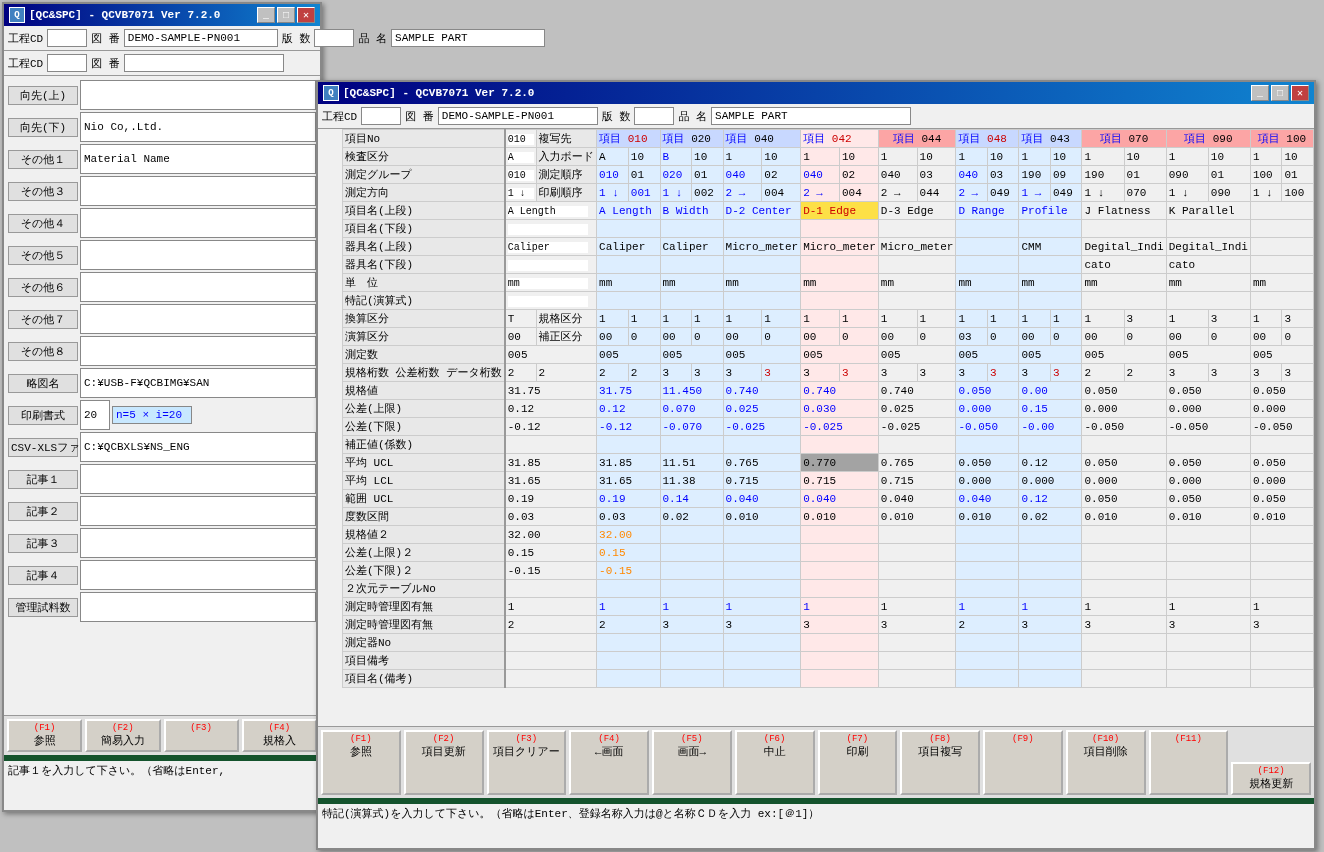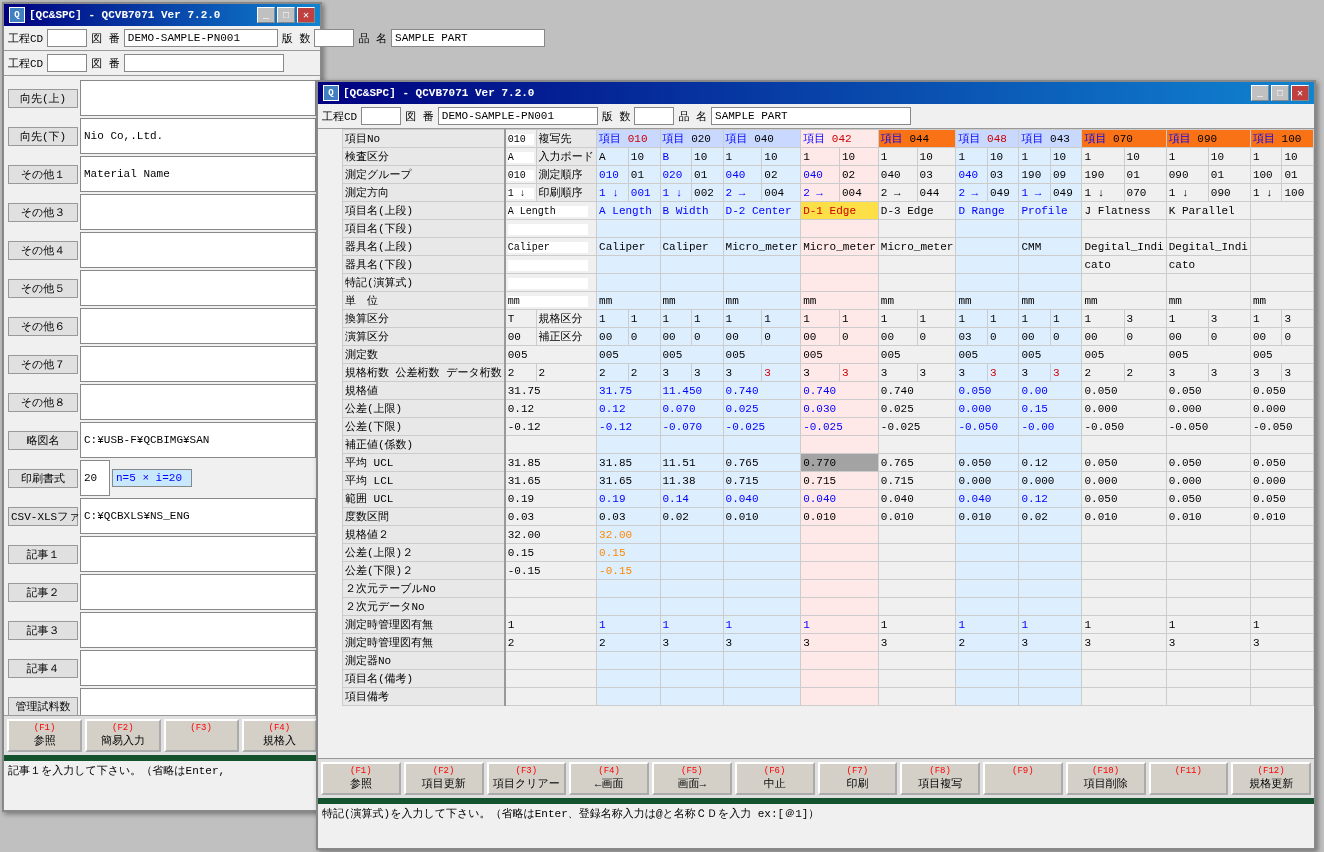--- a/index.html
+++ b/index.html
@@ -118,23 +118,23 @@
       padding: 1px 2px;
       border: 1px solid #999;
       text-align: center;
       white-space: nowrap;
     }
 
     .sidebar-value {
       flex: 1;
       background: white;
       border: 1px solid #888;
-      padding: 17px 3px;
+      padding: 10px 3px;
       font-size: 11px;
-      height: 22px;
+      height: 30px;
       min-width: 0;
     }
 
     .sidebar-value.small-box {
       width: 30px;
       flex: none;
     }
 
     .function-bar {
       display: flex;
@@ -196,23 +196,23 @@
     .data-table .row-label {
       background: #e8e8e8;
       min-width: 90px;
       font-weight: normal;
       color: #000;
       text-align: left;
       border-right: 2px solid #999;
     }
 
     .data-table .col-item {
-      background: #f97316;
+      background: #fca5a5;
       min-width: 20px;
-      text-align: left;
+      text-align: center;
     }
 
     .cell-input {
       background: white;
       border: none;
       width: 100%;
       font-size: 10px;
       padding: 0;
     }
     .col-item-blue { background: #c8d8ff; color: #0000ff; }
@@ -590,47 +590,47 @@
           <td style="background:#ffe8e8;" colspan="2"></td>
           <td colspan="2"></td>
           <td style="background:#ddeeff;" colspan="2"></td>
           <td style="background:#ddeeff;" colspan="2"></td>
           <td colspan="2">cato</td>
           <td colspan="2">cato</td>
           <td colspan="2"></td>
         </tr>
 
         <tr>
-          <td class="row-label">特記(演算式)</td>
-          <td colspan="2"><input class="cell-input" style="width: 80px;" value=""></td>
-          <td style="background:#ddeeff;" colspan="2"></td>
-          <td style="background:#ddeeff;" colspan="2"></td>
-          <td style="background:#ddeeff;" colspan="2"></td>
-          <td style="background:#ffe8e8;" colspan="2"></td>
-          <td colspan="2"></td>
-          <td style="background:#ddeeff;" colspan="2"></td>
-          <td style="background:#ddeeff;" colspan="2"></td>
-          <td colspan="2"></td>
-          <td colspan="2"></td>
-          <td colspan="2"></td>
-        </tr>
-
-        <tr>
           <td class="row-label">単　位</td>
           <td colspan="2"><input class="cell-input" style="width: 80px;" value="mm"></td>
           <td style="background:#ddeeff;" colspan="2">mm</td>
           <td style="background:#ddeeff;" colspan="2">mm</td>
           <td style="background:#ddeeff;" colspan="2">mm</td>
           <td style="background:#ffe8e8;" colspan="2">mm</td>
           <td colspan="2">mm</td>
           <td style="background:#ddeeff;" colspan="2">mm</td>
           <td style="background:#ddeeff;" colspan="2">mm</td>
           <td colspan="2">mm</td>
           <td colspan="2">mm</td>
           <td colspan="2">mm</td>
+        </tr>
+
+        <tr>
+          <td class="row-label">特記(演算式)</td>
+          <td colspan="2"><input class="cell-input" style="width: 80px;" value=""></td>
+          <td style="background:#ddeeff;" colspan="2"></td>
+          <td style="background:#ddeeff;" colspan="2"></td>
+          <td style="background:#ddeeff;" colspan="2"></td>
+          <td style="background:#ffe8e8;" colspan="2"></td>
+          <td colspan="2"></td>
+          <td style="background:#ddeeff;" colspan="2"></td>
+          <td style="background:#ddeeff;" colspan="2"></td>
+          <td colspan="2"></td>
+          <td colspan="2"></td>
+          <td colspan="2"></td>
         </tr>
 
         <tr>
           <td class="row-label">換算区分</td>
           <td>T</td>
             <td>規格区分</td>
           <td style="background:#ddeeff;">1</td>
             <td style="background:#ddeeff;">1</td>
           <td style="background:#ddeeff;">1</td>
             <td style="background:#ddeeff;">1</td>
@@ -892,34 +892,20 @@
           <td style="background:#ddeeff;" colspan="2"></td>
           <td style="background:#ffe8e8;" colspan="2"></td>
           <td colspan="2"></td>
           <td style="background:#ddeeff;" colspan="2"></td>
           <td style="background:#ddeeff;" colspan="2"></td>
           <td colspan="2"></td>
           <td colspan="2"></td>
           <td colspan="2"></td>
         </tr>
 
-        <tr>
-          <td class="row-label">２次元データNo</td>
-          <td colspan="2"></td>
-          <td style="background:#ddeeff;" colspan="2"></td>
-          <td style="background:#ddeeff;" colspan="2"></td>
-          <td style="background:#ddeeff;" colspan="2"></td>
-          <td style="background:#ffe8e8;" colspan="2"></td>
-          <td colspan="2"></td>
-          <td style="background:#ddeeff;" colspan="2"></td>
-          <td style="background:#ddeeff;" colspan="2"></td>
-          <td colspan="2"></td>
-          <td colspan="2"></td>
-          <td colspan="2"></td>
-        </tr>
 
         <tr>
           <td class="row-label">測定時管理図有無</td>
           <td colspan="2">1</td>
           <td style="background:#ddeeff; color:blue;" colspan="2">1</td>
           <td style="background:#ddeeff; color:blue;" colspan="2">1</td>
           <td style="background:#ddeeff; color:blue;" colspan="2">1</td>
           <td style="background:#ffe8e8; color:blue;" colspan="2">1</td>
           <td colspan="2">1</td>
           <td style="background:#ddeeff; color:blue;" colspan="2">1</td>
@@ -953,36 +939,36 @@
           <td style="background:#ffe8e8;" colspan="2"></td>
           <td colspan="2"></td>
           <td style="background:#ddeeff;" colspan="2"></td>
           <td style="background:#ddeeff;" colspan="2"></td>
           <td colspan="2"></td>
           <td colspan="2"></td>
           <td colspan="2"></td>
         </tr>
 
         <tr>
+          <td class="row-label">項目備考</td>
+          <td colspan="2"></td>
+          <td style="background:#ddeeff;" colspan="2"></td>
+          <td style="background:#ddeeff;" colspan="2"></td>
+          <td style="background:#ddeeff;" colspan="2"></td>
+          <td style="background:#ffe8e8;" colspan="2"></td>
+          <td colspan="2"></td>
+          <td style="background:#ddeeff;" colspan="2"></td>
+          <td style="background:#ddeeff;" colspan="2"></td>
+          <td colspan="2"></td>
+          <td colspan="2"></td>
+          <td colspan="2"></td>
+        </tr>
+
+        <tr>
           <td class="row-label">項目名(備考)</td>
-          <td colspan="2"></td>
-          <td style="background:#ddeeff;" colspan="2"></td>
-          <td style="background:#ddeeff;" colspan="2"></td>
-          <td style="background:#ddeeff;" colspan="2"></td>
-          <td style="background:#ffe8e8;" colspan="2"></td>
-          <td colspan="2"></td>
-          <td style="background:#ddeeff;" colspan="2"></td>
-          <td style="background:#ddeeff;" colspan="2"></td>
-          <td colspan="2"></td>
-          <td colspan="2"></td>
-          <td colspan="2"></td>
-        </tr>
-
-        <tr>
-          <td class="row-label">項目備考</td>
           <td colspan="2"></td>
           <td style="background:#ddeeff;" colspan="2"></td>
           <td style="background:#ddeeff;" colspan="2"></td>
           <td style="background:#ddeeff;" colspan="2"></td>
           <td style="background:#ffe8e8;" colspan="2"></td>
           <td colspan="2"></td>
           <td style="background:#ddeeff;" colspan="2"></td>
           <td style="background:#ddeeff;" colspan="2"></td>
           <td colspan="2"></td>
           <td colspan="2"></td>
@@ -1031,21 +1017,21 @@
         <div></div>
       </div>
       <div class="fn-btn" style="min-width:65px;">
         <div class="fn-label">(F10)</div>
         <div>項目削除</div>
       </div>
       <div class="fn-btn" style="min-width:55px;">
         <div class="fn-label">(F11)</div>
         <div></div>
       </div>
-      <div class="fn-btn" style="min-width:65px;">
+      <div class="fn-btn" style="min-width:65px;margin-top:32px;">
         <div class="fn-label">(F12)</div>
         <div>規格更新</div>
       </div>
     </div>
     <div class="status-bar">
       <span>特記(演算式)を入力して下さい。（省略はEnter、登録名称入力は@と名称ＣＤを入力 ex:[＠1]）</span>
     </div>
   </div>
 </div>
 

